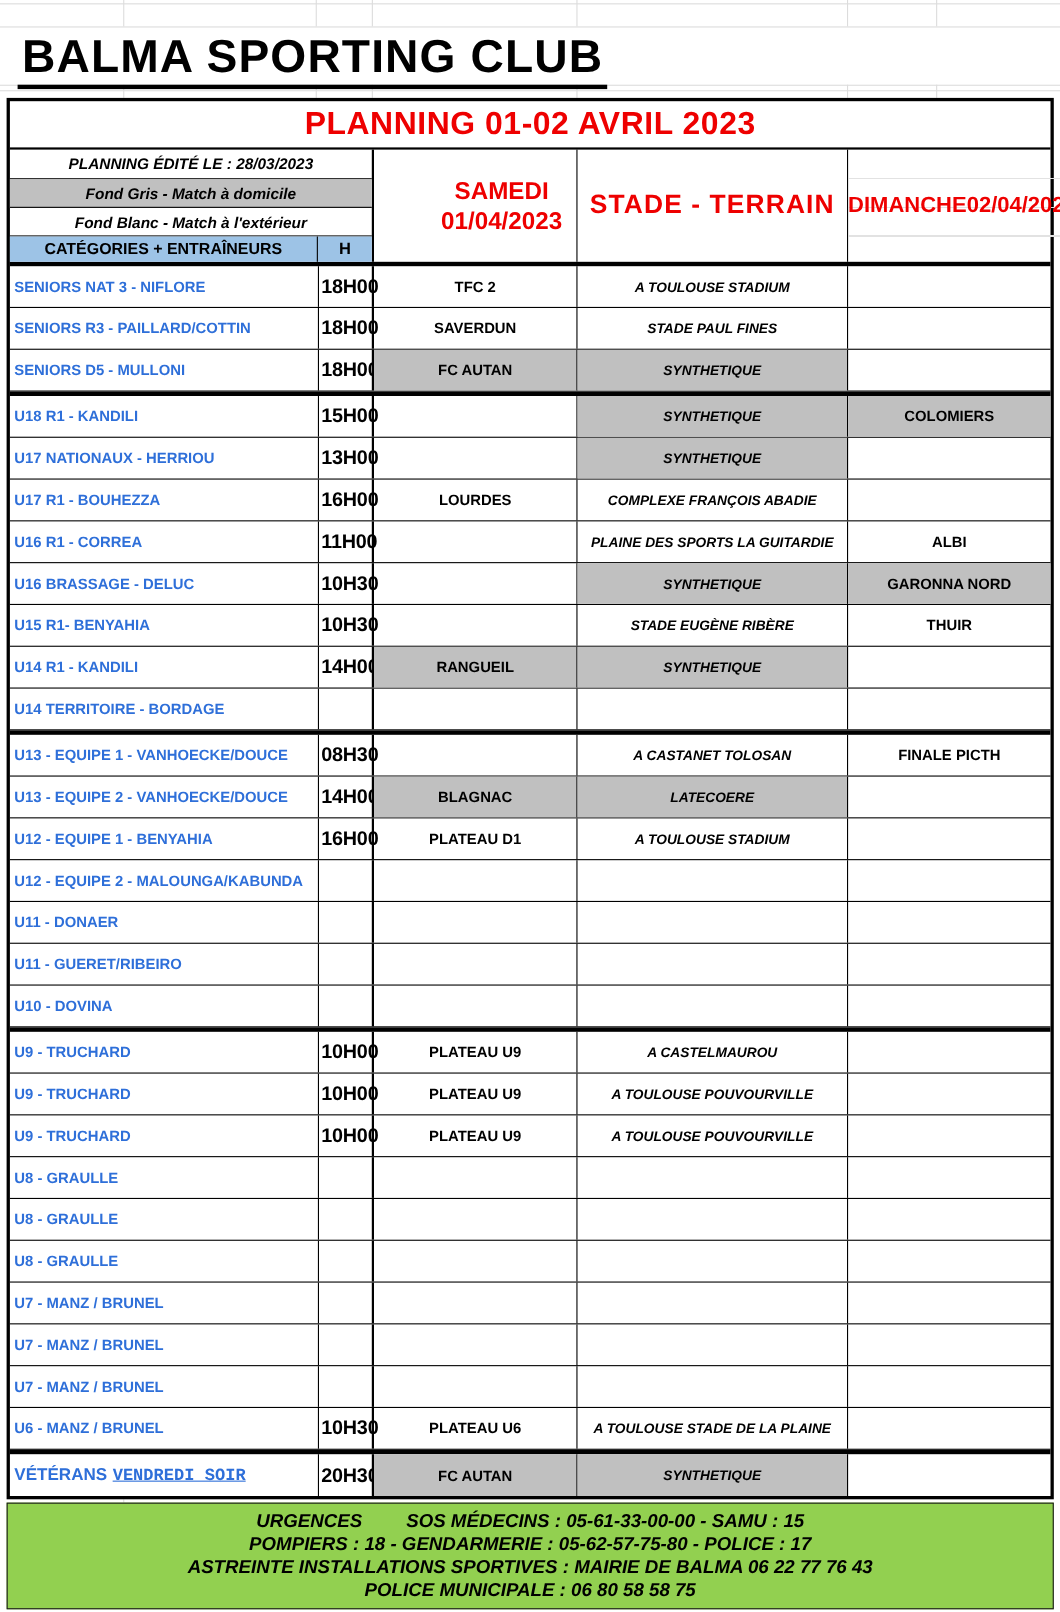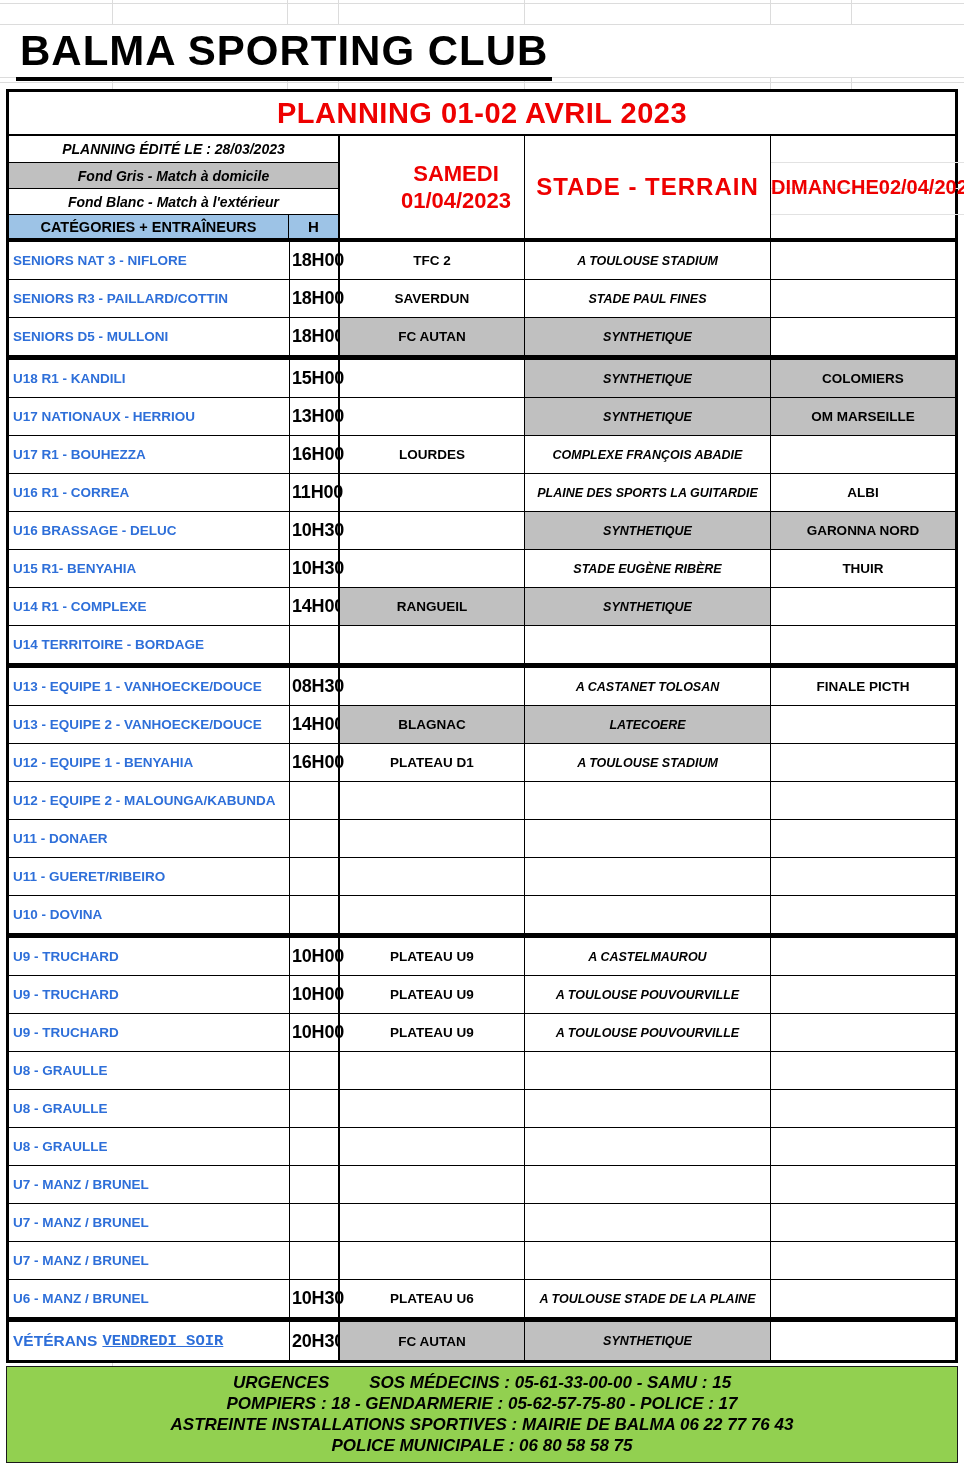--- a/index.html
+++ b/index.html
@@ -147,21 +147,20 @@
           <div class="cell c-hour">15H00</div>
           <div class="cell c-sat"></div>
           <div class="cell c-sta gray">SYNTHETIQUE</div>
           <div class="cell c-sun gray">COLOMIERS</div>
         </div>
         <div class="cols row">
           <div class="cell c-cat">U17 NATIONAUX - HERRIOU</div>
           <div class="cell c-hour">13H00</div>
           <div class="cell c-sat"></div>
           <div class="cell c-sta gray">SYNTHETIQUE</div>
-          <div class="cell c-sun gray">OM MARSEILLE</div>
         </div>
         <div class="cols row">
           <div class="cell c-cat">U17 R1 - BOUHEZZA</div>
           <div class="cell c-hour">16H00</div>
           <div class="cell c-sat">LOURDES</div>
           <div class="cell c-sta">COMPLEXE FRANÇOIS ABADIE</div>
           <div class="cell c-sun"></div>
         </div>
         <div class="cols row">
           <div class="cell c-cat">U16 R1 - CORREA</div>
@@ -178,21 +177,21 @@
           <div class="cell c-sun gray">GARONNA NORD</div>
         </div>
         <div class="cols row">
           <div class="cell c-cat">U15 R1- BENYAHIA</div>
           <div class="cell c-hour">10H30</div>
           <div class="cell c-sat"></div>
           <div class="cell c-sta">STADE EUGÈNE RIBÈRE</div>
           <div class="cell c-sun">THUIR</div>
         </div>
         <div class="cols row">
-          <div class="cell c-cat">U14 R1 - COMPLEXE</div>
+          <div class="cell c-cat">U14 R1 - KANDILI</div>
           <div class="cell c-hour">14H00</div>
           <div class="cell c-sat gray">RANGUEIL</div>
           <div class="cell c-sta gray">SYNTHETIQUE</div>
           <div class="cell c-sun"></div>
         </div>
         <div class="cols row">
           <div class="cell c-cat">U14 TERRITOIRE - BORDAGE</div>
           <div class="cell c-hour"></div>
           <div class="cell c-sat"></div>
           <div class="cell c-sta"></div>

